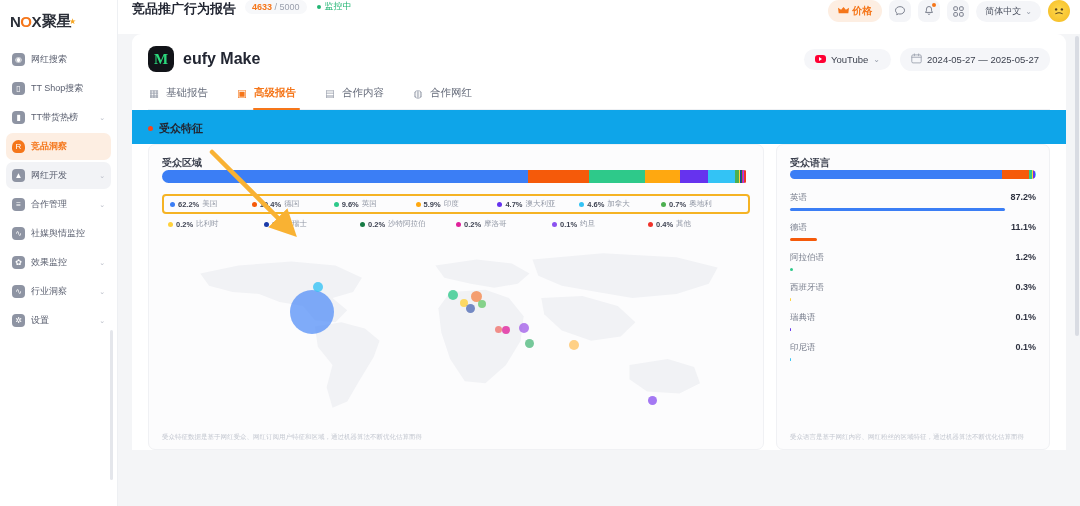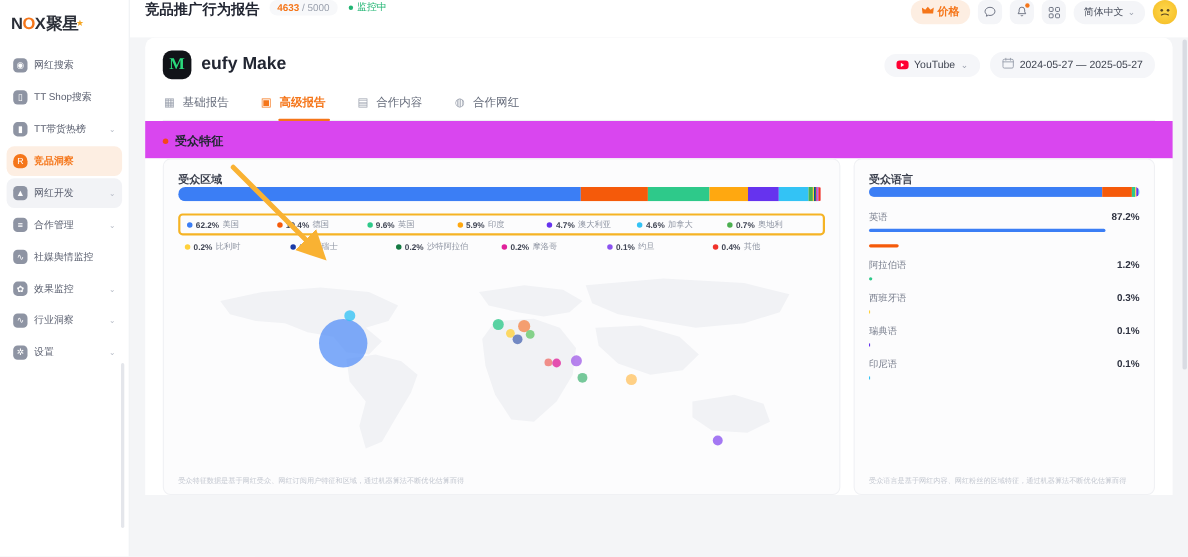--- a/index.html
+++ b/index.html
@@ -118,21 +118,21 @@
   }
   .tab.active { color: #f5761a; font-weight: 600; }
   .tab.active::after {
     content: ""; position: absolute; bottom: -1px; left: 17px; right: -4px;
     height: 2px; background: #f5761a; border-radius: 2px;
   }
   .tab-ico { width: 12px; height: 12px; display: flex; align-items: center; justify-content: center; color: #9aa0ad; }
   .tab.active .tab-ico { color: #f5761a; }
 
   .section-head {
-    background: #d946ef; padding: 11px 16px 8px 16px; display: flex; align-items: center; gap: 6px;
+    background: #0ea5e9; padding: 11px 16px 8px 16px; display: flex; align-items: center; gap: 6px;
   }
   .dot-orange { width: 5px; height: 5px; border-radius: 50%; background: #f5461a; }
   .section-title { font-size: 11px; font-weight: 700; color: #222632; }
 
   .panels { display: flex; gap: 12px; background: #fff; padding: 0 16px 0 16px; }
   .panel {
     background: #fcfcfd; border: 1px solid #f0f1f4; border-radius: 7px;
     padding: 11px 13px 0 13px; position: relative; height: 306px;
     display: flex; flex-direction: column;
   }
@@ -497,20 +497,24 @@
             </div>
           <div id="lang-rows">
               <div class="lang-row">
                 <div class="lang-head">
                   <span class="lang-name">英语</span>
                   <span class="lang-val">87.2%</span>
                 </div>
                 <div class="lang-bar" style="width: 87.2%; background: rgb(59, 126, 245);"></div>
               </div>
               <div class="lang-row">
+                <div class="lang-head">
+                  <span class="lang-name">德语</span>
+                  <span class="lang-val">11.1%</span>
+                </div>
                 <div class="lang-bar" style="width: 11.1%; background: rgb(245, 90, 10);"></div>
               </div>
               <div class="lang-row">
                 <div class="lang-head">
                   <span class="lang-name">阿拉伯语</span>
                   <span class="lang-val">1.2%</span>
                 </div>
                 <div class="lang-bar" style="width: 1.2%; background: rgb(46, 201, 138);"></div>
               </div>
               <div class="lang-row">

